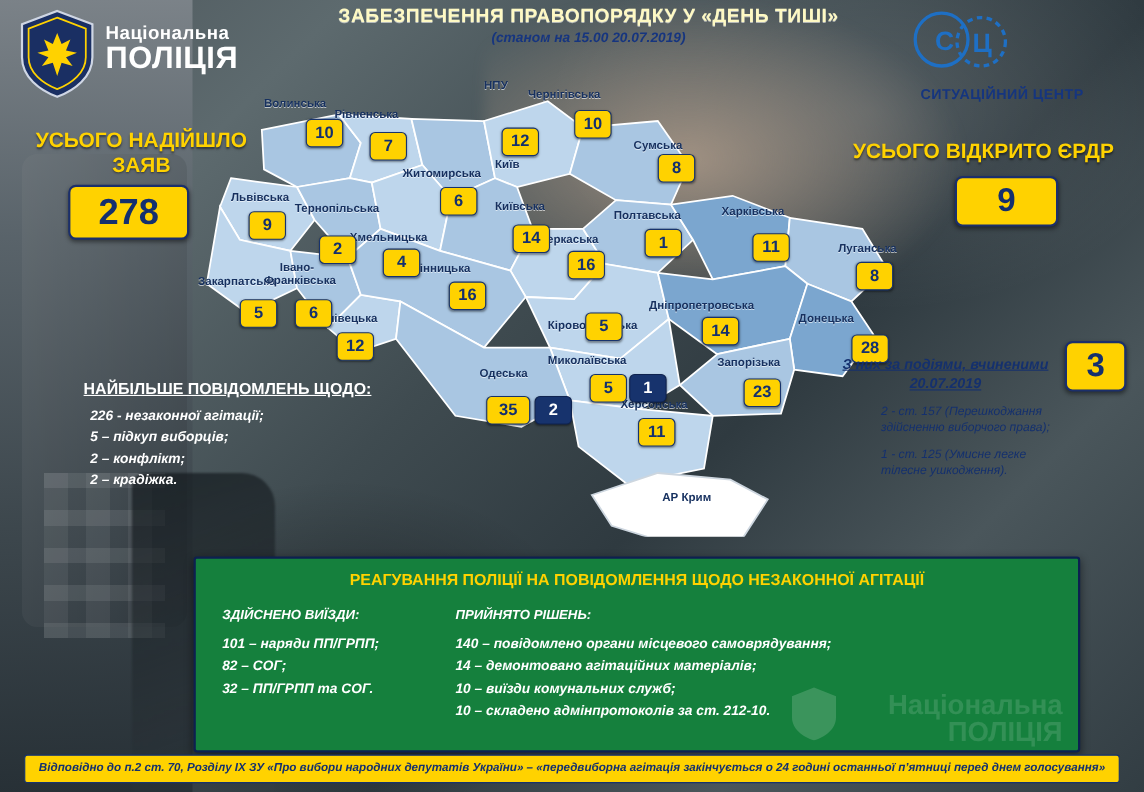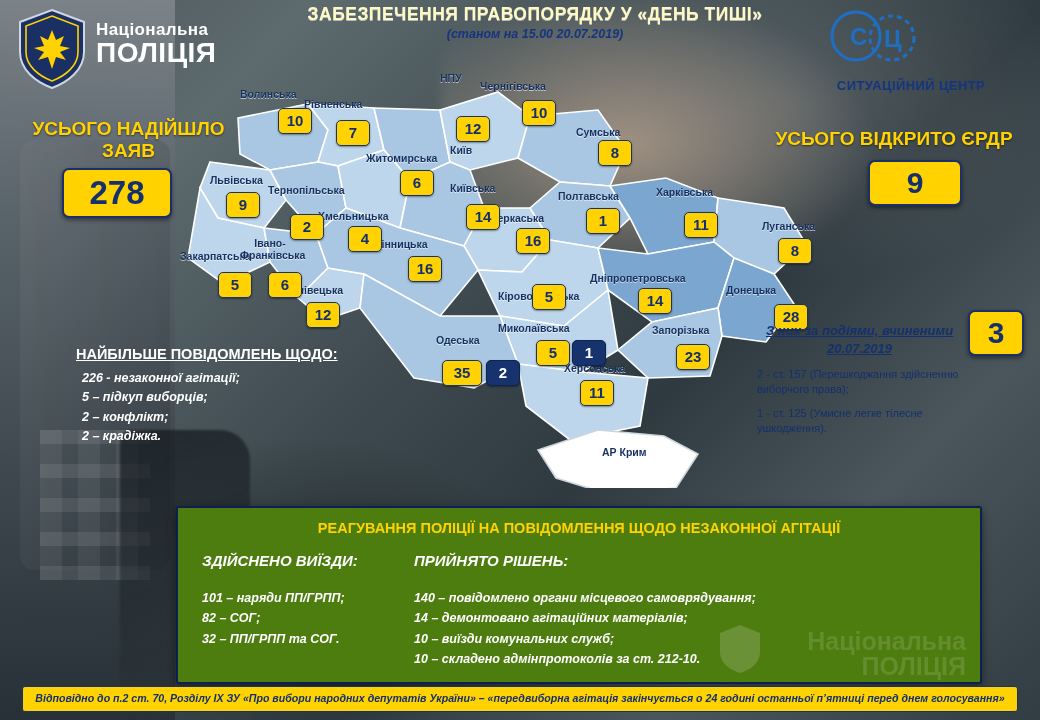--- a/index.html
+++ b/index.html
@@ -100,36 +100,36 @@
 
   
   .notes{ position:absolute; left:76px; top:346px; width:330px; color:#ffffff; }
   .notes h4{ margin:0 0 7px 0; font-size:14.5px; font-weight:bold; text-decoration:underline; }
   .notes li{ font-size:12.5px; font-style:italic; font-weight:bold; line-height:1.55; list-style:none; }
   .notes ul{ margin:0; padding:0 0 0 6px; }
 
   
   .rnotes{ position:absolute; right:78px; top:322px; width:205px; color:#14306e; text-align:center; }
   .rnotes .rh{ font-size:13px; font-weight:bold; font-style:italic; line-height:1.35;text-decoration:underline; }
-  .rnotes .rb{ margin-top:10px; font-size:11px; text-align:left; line-height:1.4; }
+  .rnotes .rb{ margin-top:10px; font-size:11px; font-style:italic; text-align:left; line-height:1.4;margin-left:44px; }
   .rnotes .rb p{ margin:0 0 8px 0; }
 
   
   .panel{
     position:absolute; left:176px; top:506px; width:806px; height:178px;
-    background:#4d7c0f; border:2px solid #0d2050; border-radius:3px;
+    background:#15803d; border:2px solid #0d2050; border-radius:3px;
     box-shadow:0 3px 8px rgba(0,0,0,.45); overflow:hidden;
   }
   .panel-title{
     color:#ffd200; font-weight:bold; font-size:14.5px; text-align:center; margin-top:12px;
   }
   .panel-cols{ display:flex; margin-top:16px; padding:0 24px; color:#fff; }
   .col-a{ width:212px; }
   .col-b{ flex:1; }
-  .col-h{ font-size:15px; font-weight:bold; font-style:italic; margin-bottom:19px; }
+  .col-h{ font-size:12px; font-weight:bold; font-style:italic; margin-bottom:9px; }
   .col-li{ font-size:12.5px; font-weight:bold; font-style:italic; line-height:1.62; }
   .wm{
     position:absolute; right:14px; bottom:4px; color:rgba(255,255,255,.13);
     font-size:25px; font-weight:bold; line-height:.98; text-align:right; pointer-events:none;
   }
   .wm-badge{ position:absolute; right:218px; bottom:8px; width:44px; height:50px; opacity:.16; }
 
   
   .footer{
     position:absolute; left:22px; bottom:8px; width:996px; height:26px;

